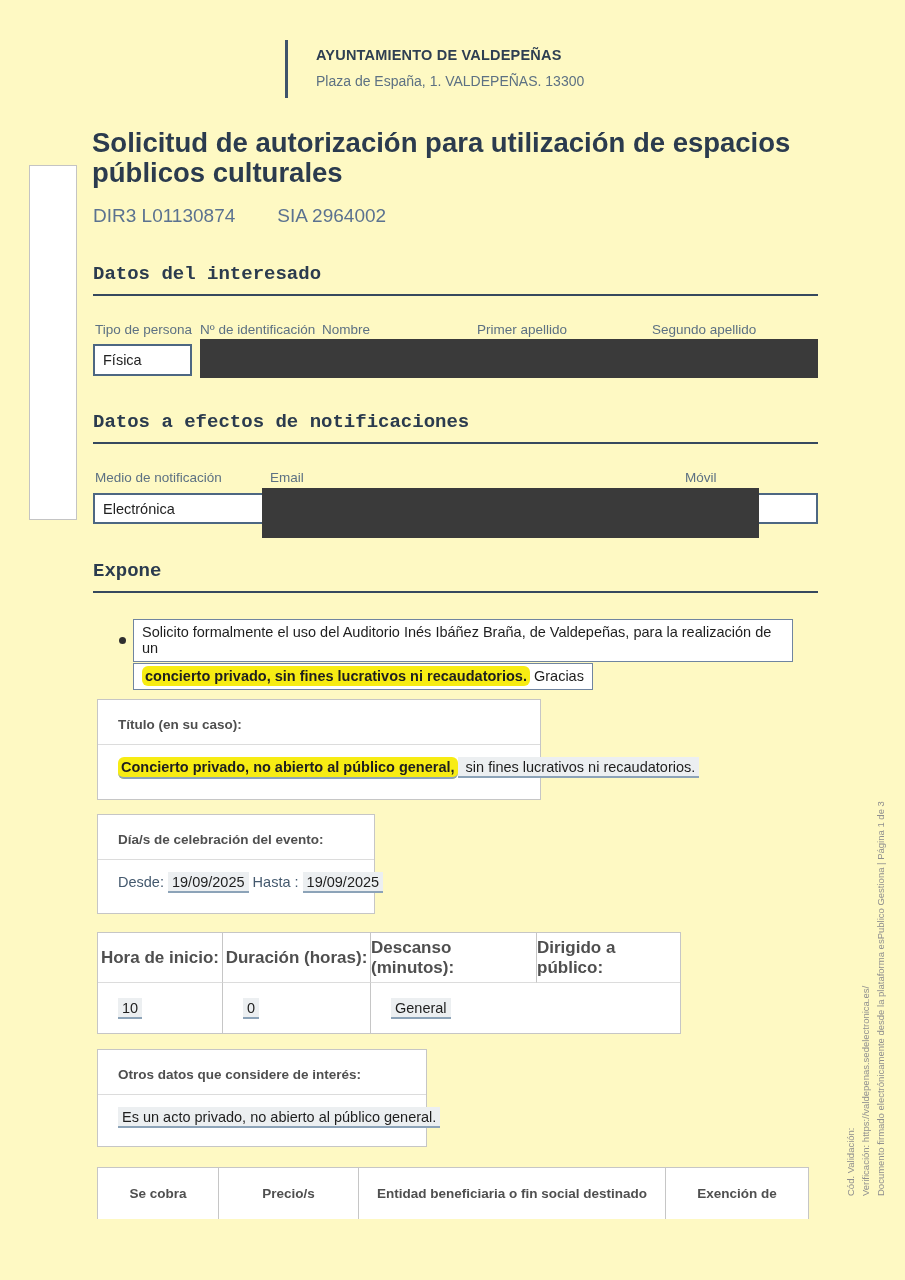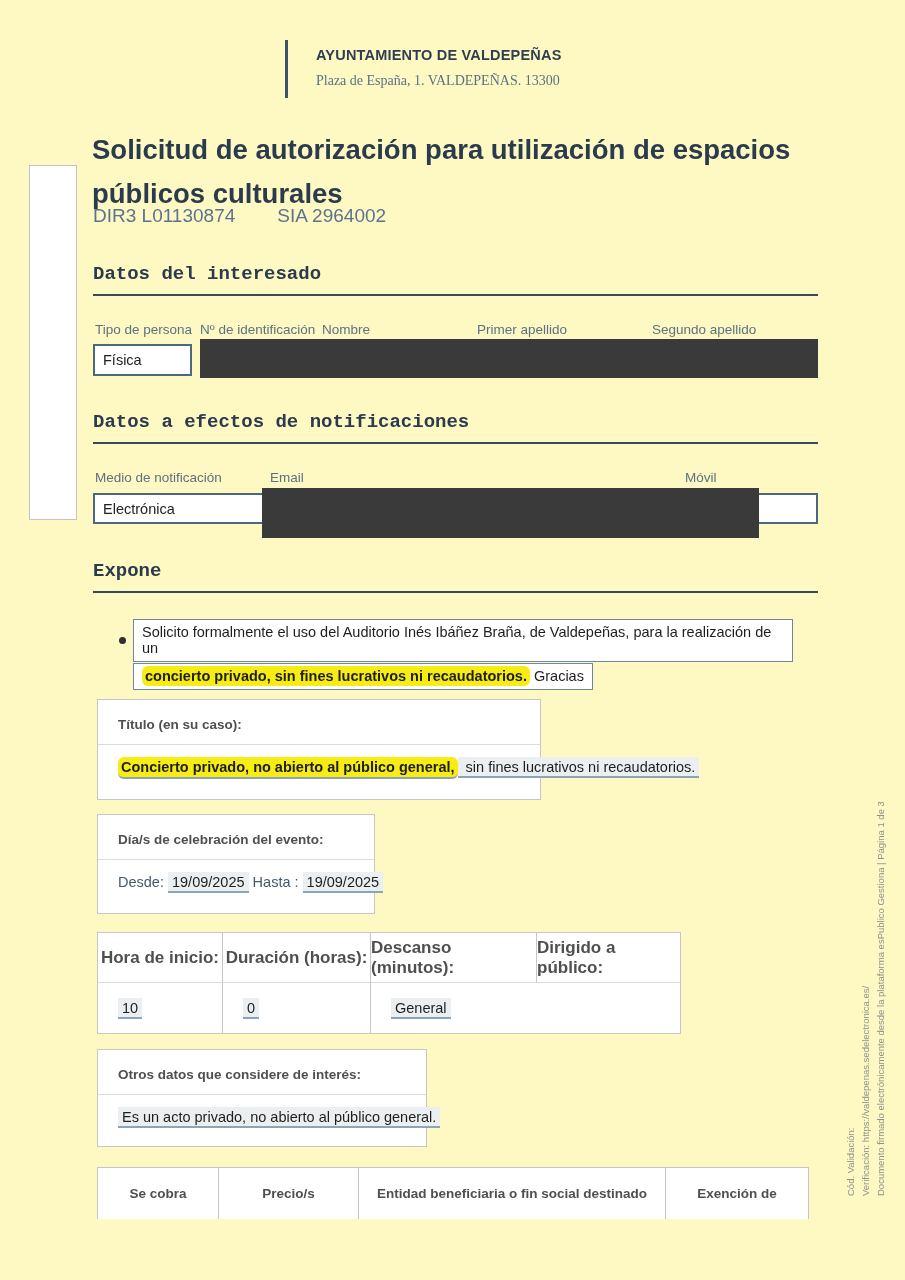--- a/index.html
+++ b/index.html
@@ -5,25 +5,25 @@
   html,body { margin:0; padding:0; background:#e9e9e9; }
   .page {
     position:relative; width:905px; height:1280px; margin:0 auto;
     background:#fef9c3; overflow:hidden;
     font-family:"Liberation Sans", sans-serif;
     color:#222;
   }
   
   .letterhead-bar { position:absolute; left:285px; top:40px; width:3px; height:58px; background:#3f546b; }
   .org-name { position:absolute; left:316px; top:47px; font-size:14.5px; font-weight:bold; color:#2e3f52; letter-spacing:.2px; }
-  .org-addr { position:absolute; left:316px; top:73px; font-size:14px; color:#5d7183;font-family:Liberation Serif, serif; }
+  .org-addr { position:absolute; left:316px; top:73px; font-size:14px; color:#5d7183; }
   
   .validation-box { position:absolute; left:29px; top:165px; width:46px; height:353px; border:1px solid #c4c4c4; background:#fff; }
   
-  .doc-title { position:absolute; left:92px; top:128px; width:740px; margin:0; font-size:27.5px; line-height:44px; font-weight:bold; color:var(--heading,#2b3b4e); }
+  .doc-title { position:absolute; left:92px; top:128px; width:740px; margin:0; font-size:27.5px; line-height:30px; font-weight:bold; color:var(--heading,#2b3b4e); }
   .doc-codes { position:absolute; left:93px; top:205px; display:flex; gap:42px; font-size:19px; color:#5b7290; }
   
   .section-heading { position:absolute; left:93px; width:725px; margin:0; font-size:19px; font-weight:bold; color:var(--heading,#2b3b4e);font-family:Liberation Mono, monospace; }
   #sec1-h { top:263px; } #sec2-h { top:411px; } #sec3-h { top:560px; }
   .rule { position:absolute; left:93px; width:725px; height:0; border-top:2px solid #36495e; }
   #rule1 { top:294px; } #rule2 { top:442px; } #rule3 { top:591px; }
   
   .labels-row { position:absolute; left:93px; width:730px; height:18px; font-size:13.5px; color:var(--label,#5d7183); }
   #labels1 { top:322px; } #labels2 { top:470px; }
   .labels-row span { position:absolute; top:0; white-space:nowrap; }

